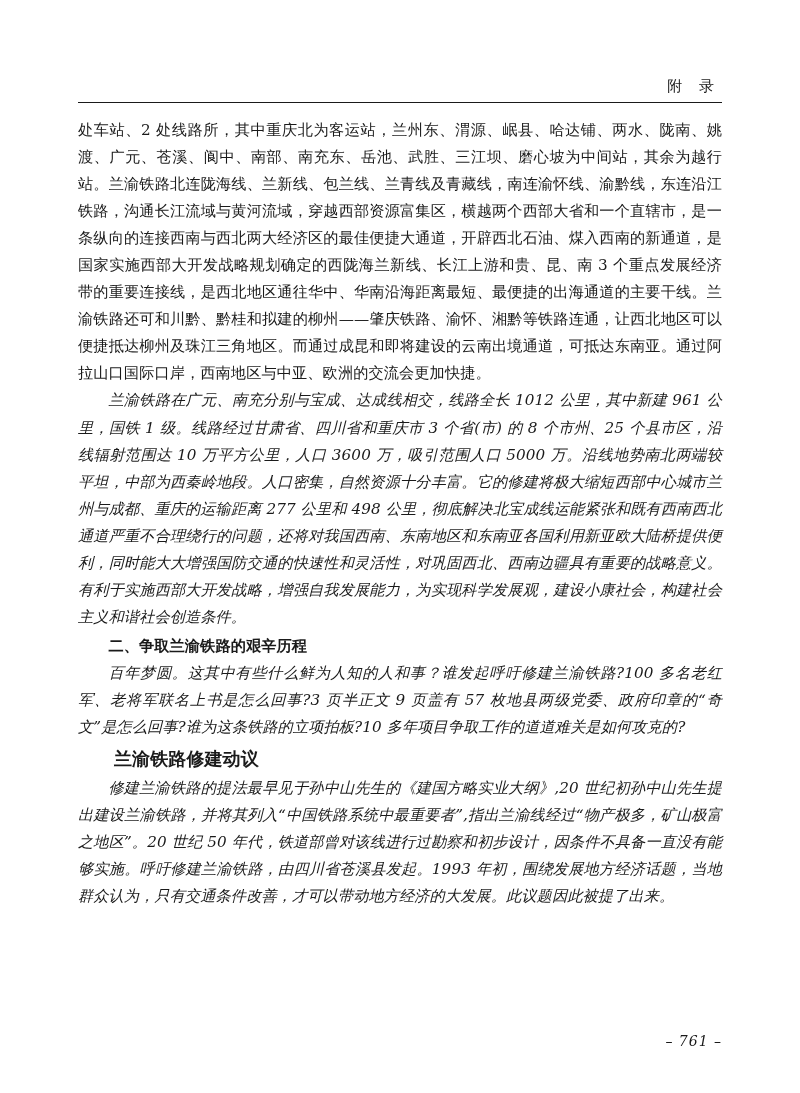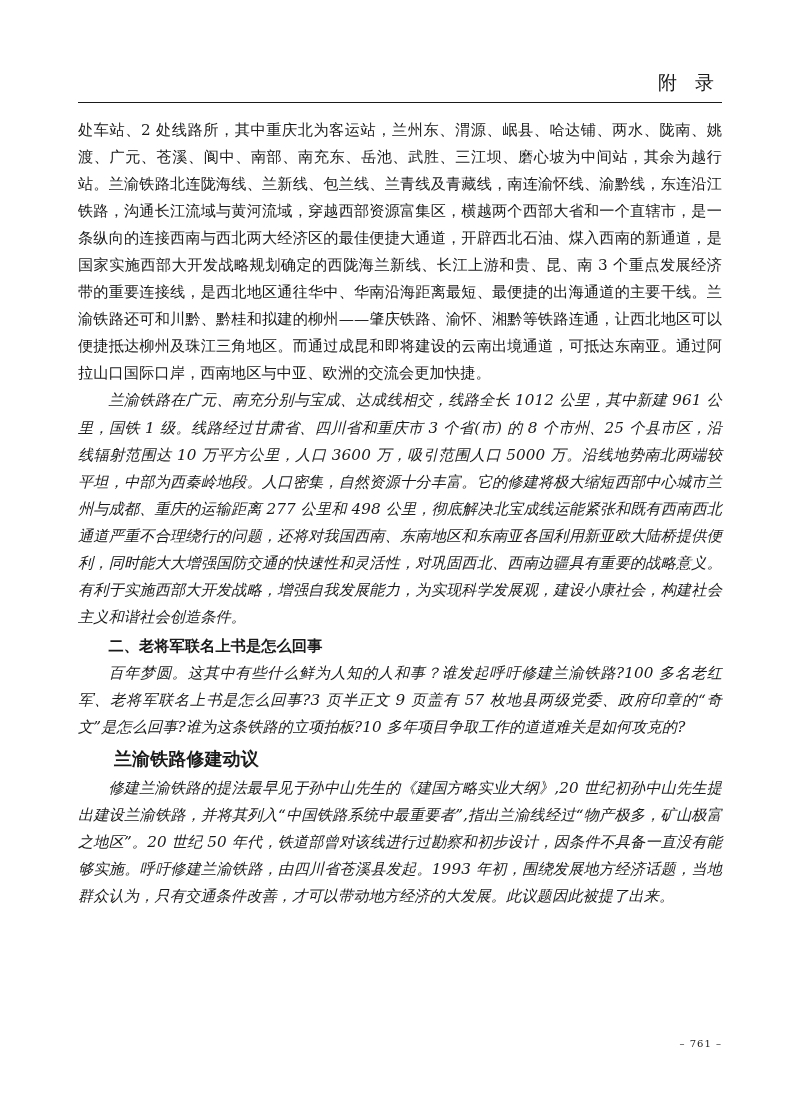--- a/index.html
+++ b/index.html
@@ -23,21 +23,21 @@
     position: relative;
   }
   .header {
     display: flex;
     justify-content: flex-end;
     align-items: flex-end;
     height: 26px;
     padding-right: 2px;
   }
   .header-title {
-    font-size: 19px;
+    font-size: 15px;
     letter-spacing: 6px;
     color: #1a1a1a;
     font-family: "DejaVu Serif", "Liberation Serif", serif;
   }
   .rule {
     border-top: 1px solid #1a1a1a;
     margin-top: 6px;
     margin-bottom: 14px;
     width: 100%;
   }
@@ -66,39 +66,40 @@
     font-weight: bold;
     font-size: 18px;
     margin-top: 2px;
   }
   .footer {
     position: absolute;
     left: 0;
     right: 78px;
     bottom: 44px;
     text-align: right;
-    font-size: 10px;
+    font-size: 14px;
     letter-spacing: 1px;
+    font-style: italic;
   }
 </style>
 </head>
 <body>
 
 <div class="page">
 
   <div class="header">
     <div class="header-title">附 录</div>
   </div>
 
   <div class="rule"></div>
 
   <div class="content">
     <p class="">处车站、2 处线路所，其中重庆北为客运站，兰州东、渭源、岷县、哈达铺、两水、陇南、姚渡、广元、苍溪、阆中、南部、南充东、岳池、武胜、三江坝、磨心坡为中间站，其余为越行站。兰渝铁路北连陇海线、兰新线、包兰线、兰青线及青藏线，南连渝怀线、渝黔线，东连沿江铁路，沟通长江流域与黄河流域，穿越西部资源富集区，横越两个西部大省和一个直辖市，是一条纵向的连接西南与西北两大经济区的最佳便捷大通道，开辟西北石油、煤入西南的新通道，是国家实施西部大开发战略规划确定的西陇海兰新线、长江上游和贵、昆、南 3 个重点发展经济带的重要连接线，是西北地区通往华中、华南沿海距离最短、最便捷的出海通道的主要干线。兰渝铁路还可和川黔、黔桂和拟建的柳州——肇庆铁路、渝怀、湘黔等铁路连通，让西北地区可以便捷抵达柳州及珠江三角地区。而通过成昆和即将建设的云南出境通道，可抵达东南亚。通过阿拉山口国际口岸，西南地区与中亚、欧洲的交流会更加快捷。</p>
     <p class="indent">兰渝铁路在广元、南充分别与宝成、达成线相交，线路全长 1012 公里，其中新建 961 公里，国铁 1 级。线路经过甘肃省、四川省和重庆市 3 个省(市) 的 8 个市州、25 个县市区，沿线辐射范围达 10 万平方公里，人口 3600 万，吸引范围人口 5000 万。沿线地势南北两端较平坦，中部为西秦岭地段。人口密集，自然资源十分丰富。它的修建将极大缩短西部中心城市兰州与成都、重庆的运输距离 277 公里和 498 公里，彻底解决北宝成线运能紧张和既有西南西北通道严重不合理绕行的问题，还将对我国西南、东南地区和东南亚各国利用新亚欧大陆桥提供便利，同时能大大增强国防交通的快速性和灵活性，对巩固西北、西南边疆具有重要的战略意义。有利于实施西部大开发战略，增强自我发展能力，为实现科学发展观，建设小康社会，构建社会主义和谐社会创造条件。</p>
-    <p class="section-head">二、老将军联名上书是怎么回事</p>
+    <p class="section-head">二、争取兰渝铁路的艰辛历程</p>
     <p class="indent">百年梦圆。这其中有些什么鲜为人知的人和事？谁发起呼吁修建兰渝铁路?100 多名老红军、老将军联名上书是怎么回事?3 页半正文 9 页盖有 57 枚地县两级党委、政府印章的“奇文”是怎么回事?谁为这条铁路的立项拍板?10 多年项目争取工作的道道难关是如何攻克的?</p>
     <p class="sub-head">兰渝铁路修建动议</p>
     <p class="indent">修建兰渝铁路的提法最早见于孙中山先生的《建国方略实业大纲》,20 世纪初孙中山先生提出建设兰渝铁路，并将其列入“中国铁路系统中最重要者”,指出兰渝线经过“物产极多，矿山极富之地区”。20 世纪 50 年代，铁道部曾对该线进行过勘察和初步设计，因条件不具备一直没有能够实施。呼吁修建兰渝铁路，由四川省苍溪县发起。1993 年初，围绕发展地方经济话题，当地群众认为，只有交通条件改善，才可以带动地方经济的大发展。此议题因此被提了出来。</p>
   </div>
 
   <div class="footer">– 761 –</div>
 
 </div>
 
 </body></html>

